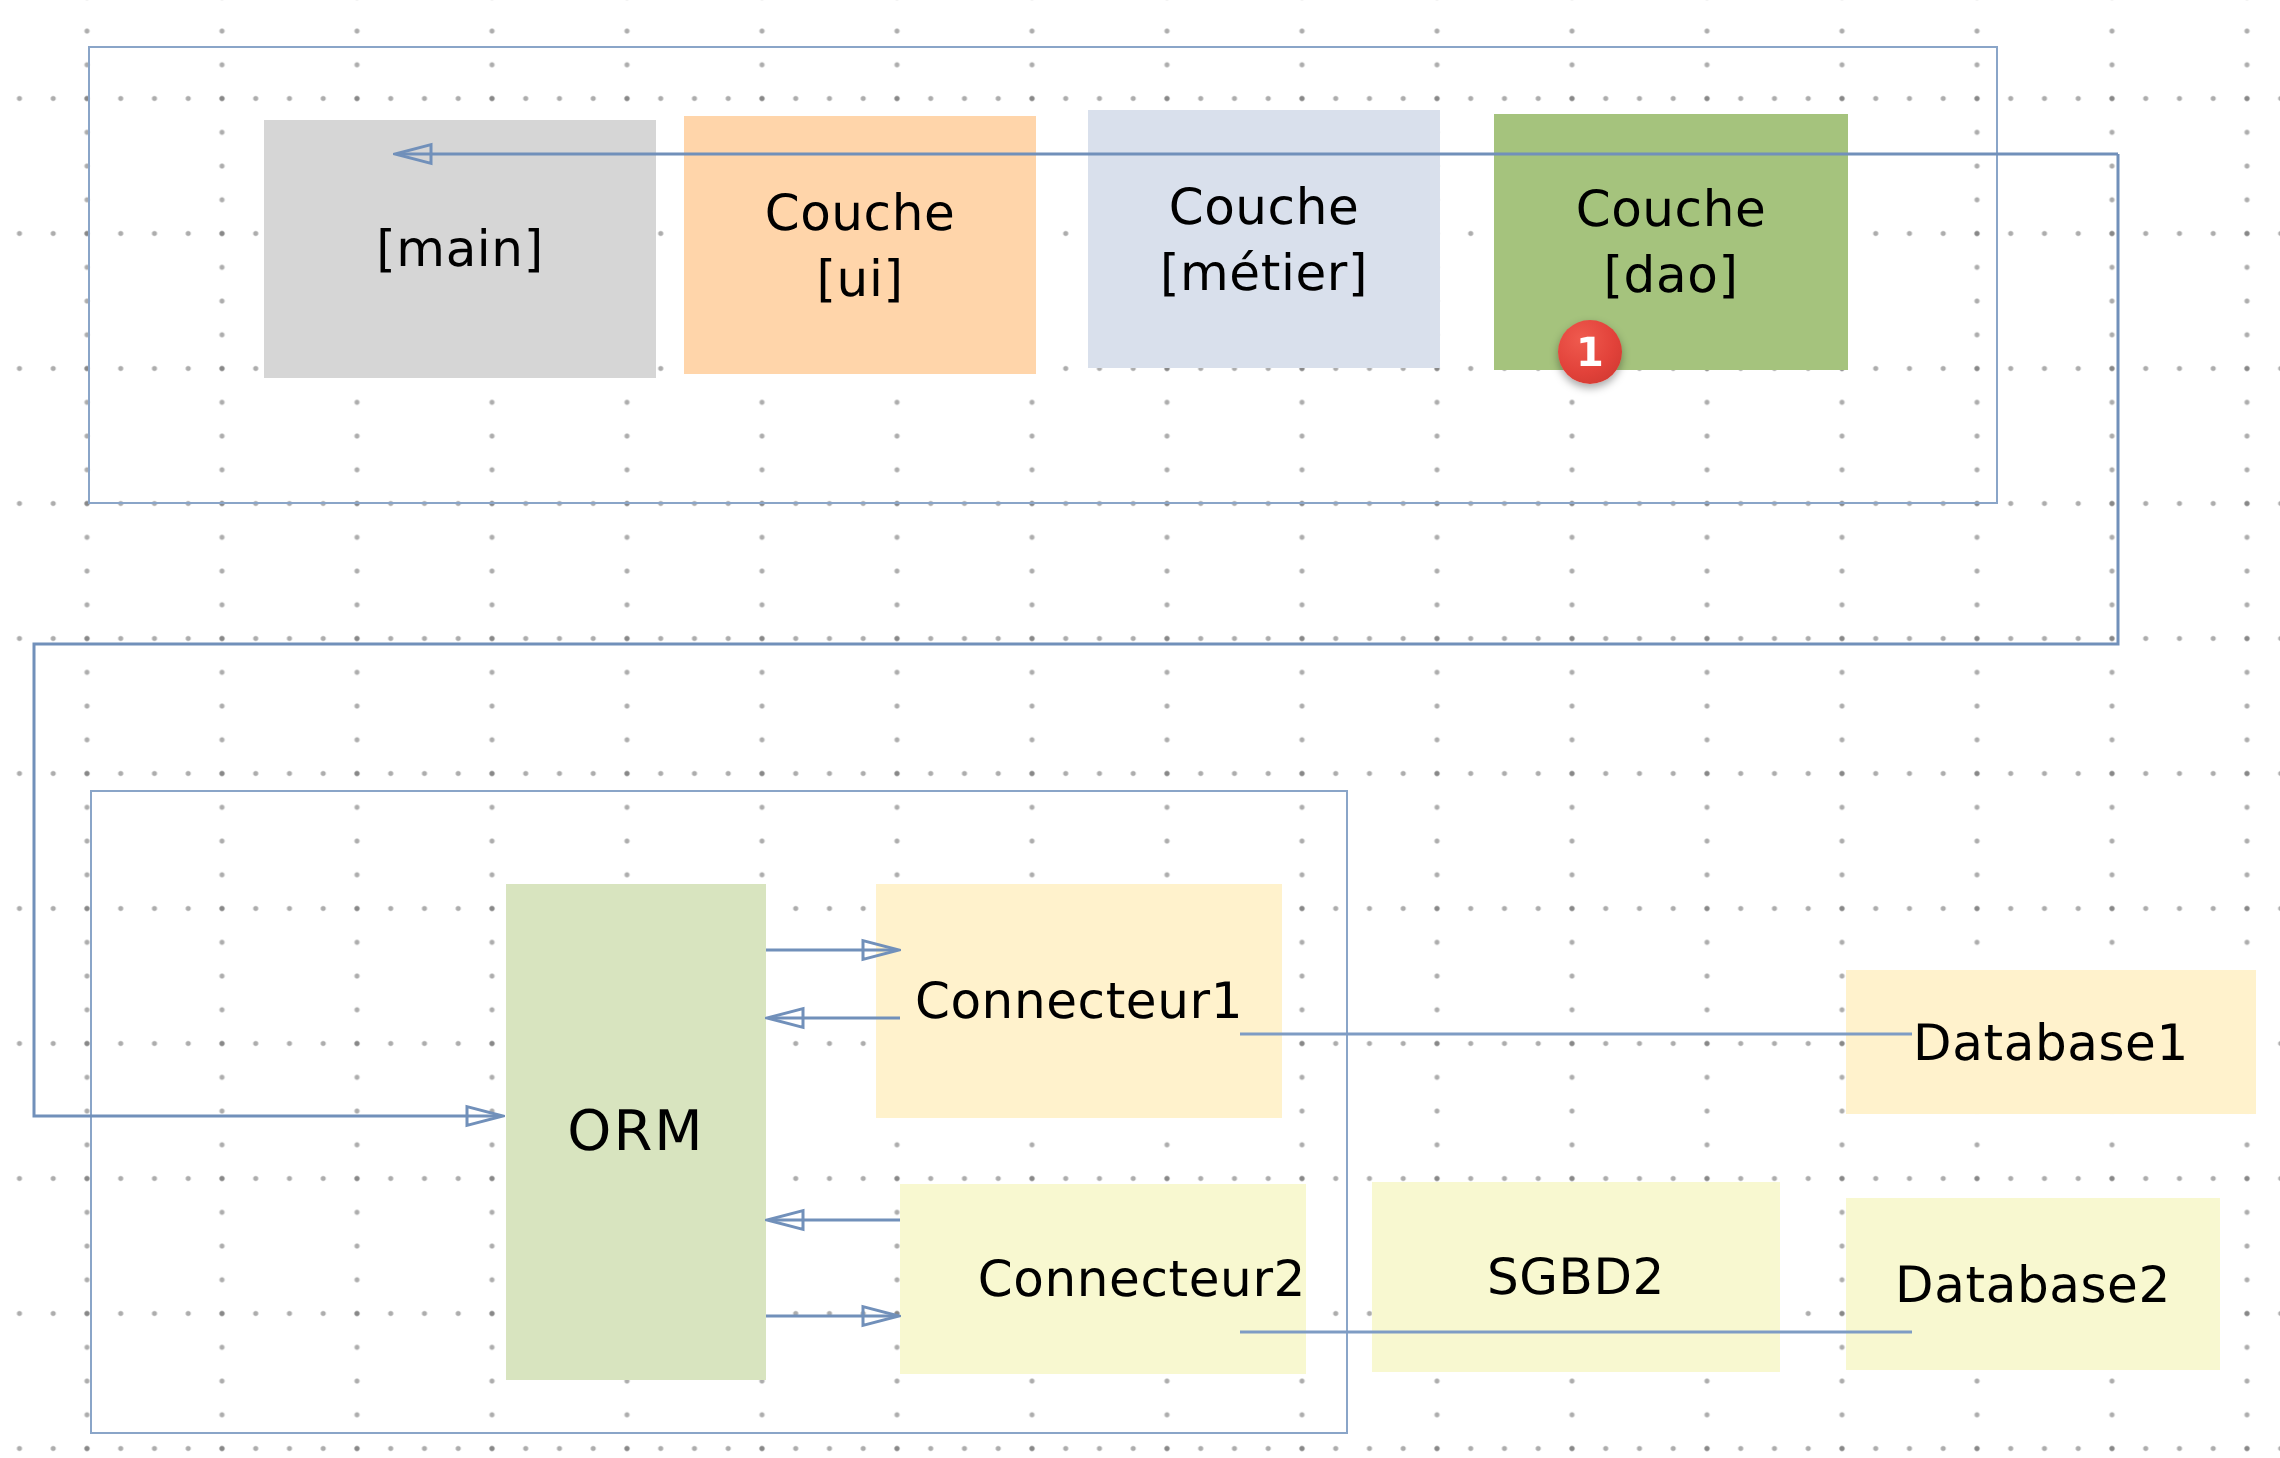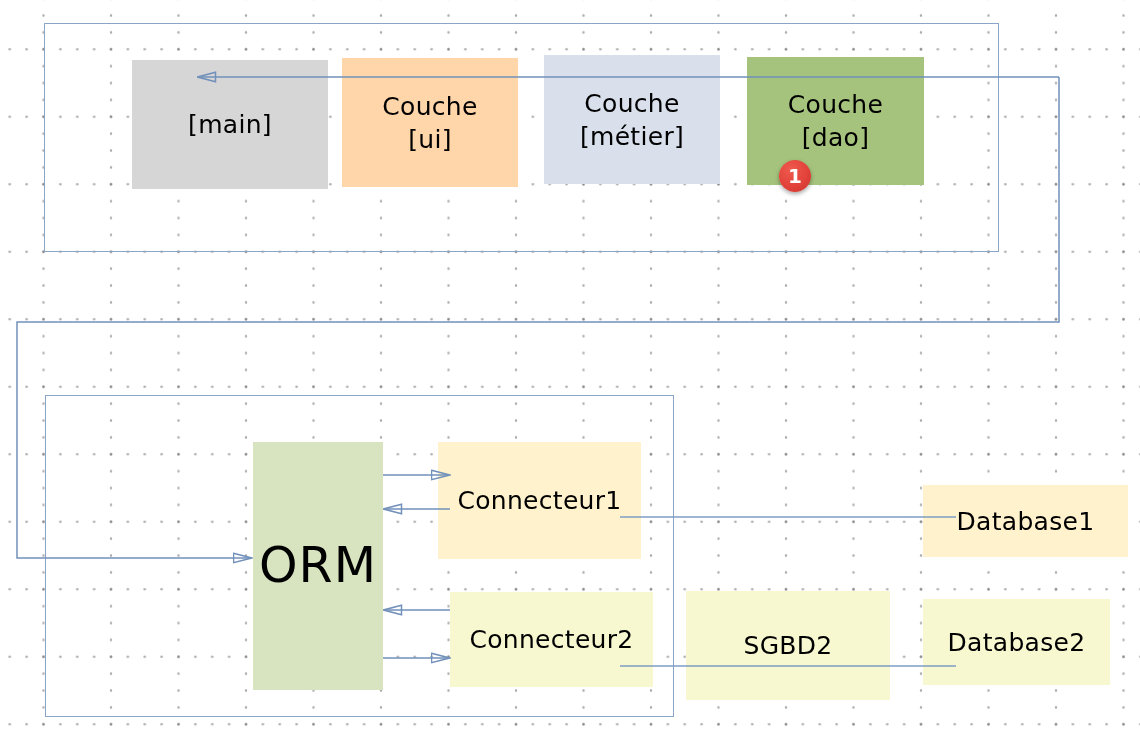--- a/index.html
+++ b/index.html
@@ -31,26 +31,26 @@
     font-size:25px;
     letter-spacing:0.3px;
     line-height:1.32;
     z-index:2;
   }
   .node .lbl{white-space:pre-line;}
   .n-main  {left:132px;top:60px;width:196px;height:129px;background:#d6d6d6;}
   .n-ui    {left:342px;top:58px;width:176px;height:129px;background:#ffd5aa;}
   .n-metier{left:544px;top:55px;width:176px;height:129px;background:#d9e0ec;}
   .n-dao   {left:747px;top:57px;width:177px;height:128px;background:#a5c37d;}
-  .n-orm   {left:253px;top:442px;width:130px;height:248px;background:#d8e4bf;font-size:49px;letter-spacing:1px;}
+  .n-orm   {left:253px;top:442px;width:130px;height:248px;background:#d8e4bf;font-size:28px;letter-spacing:1px;}
   .n-c1    {left:438px;top:442px;width:203px;height:117px;background:#fff2cc;}
   .n-sgbd1 {left:687px;top:442px;width:203px;height:95px;background:#fff2cc;}
   .n-db1   {left:923px;top:449px;width:205px;height:72px;background:#fff2cc;margin-top:36px;}
-  .n-c2    {left:450px;top:592px;width:203px;height:95px;background:#f8f8d0;}
-  .n-sgbd2 {left:686px;top:591px;width:204px;height:109px;background:#f8f8d0;}
+  .n-c2    {left:450px;top:592px;width:203px;height:95px;background:#f8f8d0;justify-content:flex-end;}
+  .n-sgbd2 {left:686px;top:591px;width:204px;height:95px;background:#f8f8d0;}
   .n-db2   {left:923px;top:599px;width:187px;height:86px;background:#f8f8d0;}
   #edges{
     position:absolute;left:0;top:0;width:1140px;height:729px;
     z-index:4;pointer-events:none;
   }
   #edges path{fill:none;stroke:#7190ba;stroke-width:1.5;}
   #edges path.plain{stroke:#7e9cc4;}
   .badge{
     position:absolute;
     left:779px;top:160px;width:32px;height:32px;

